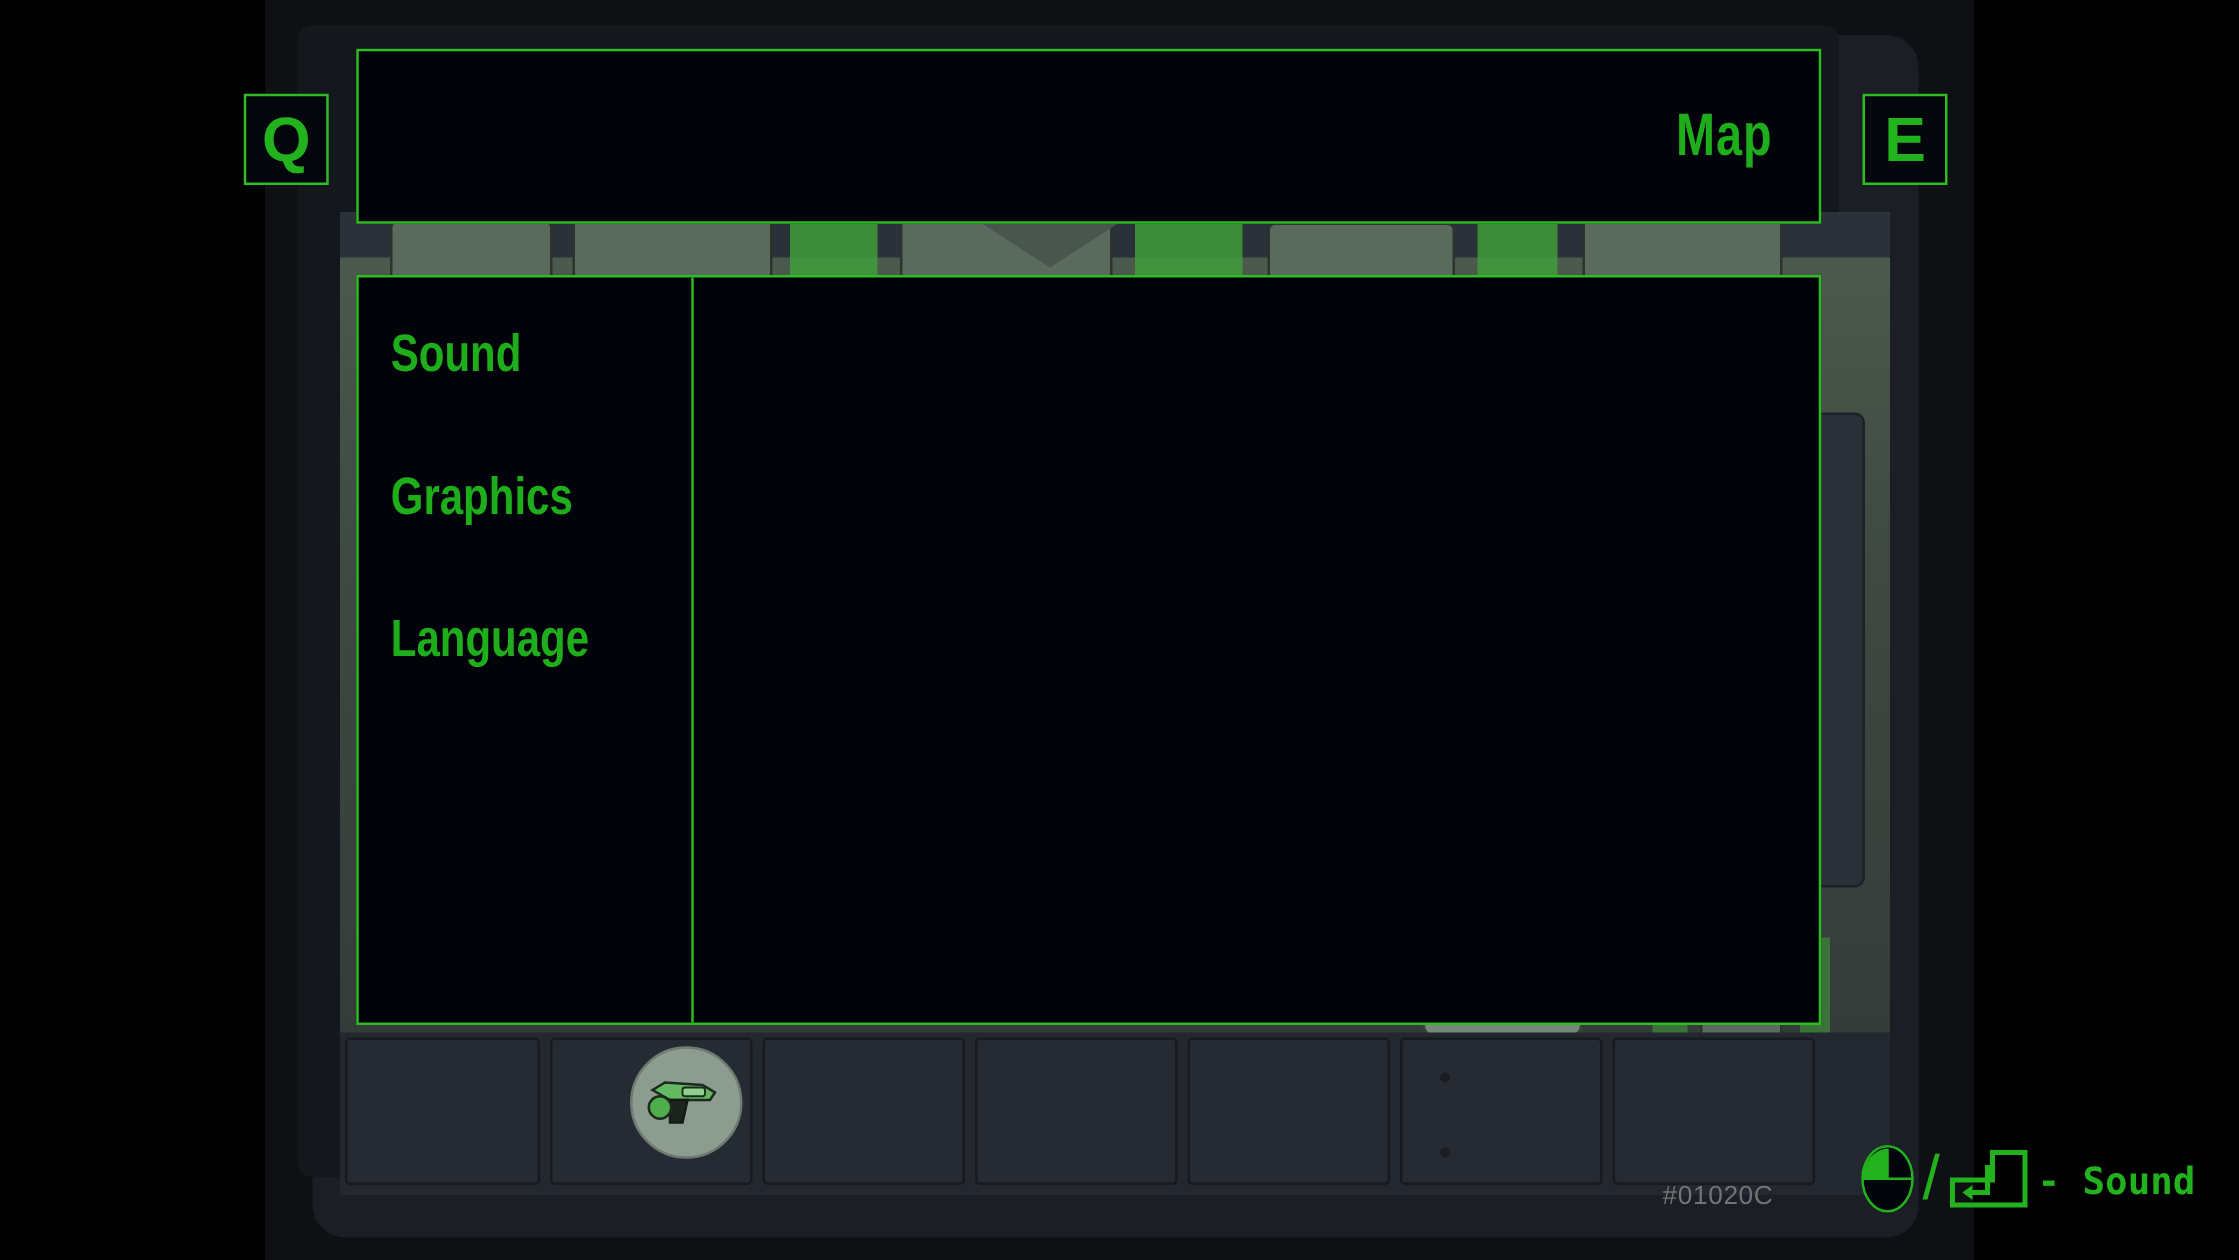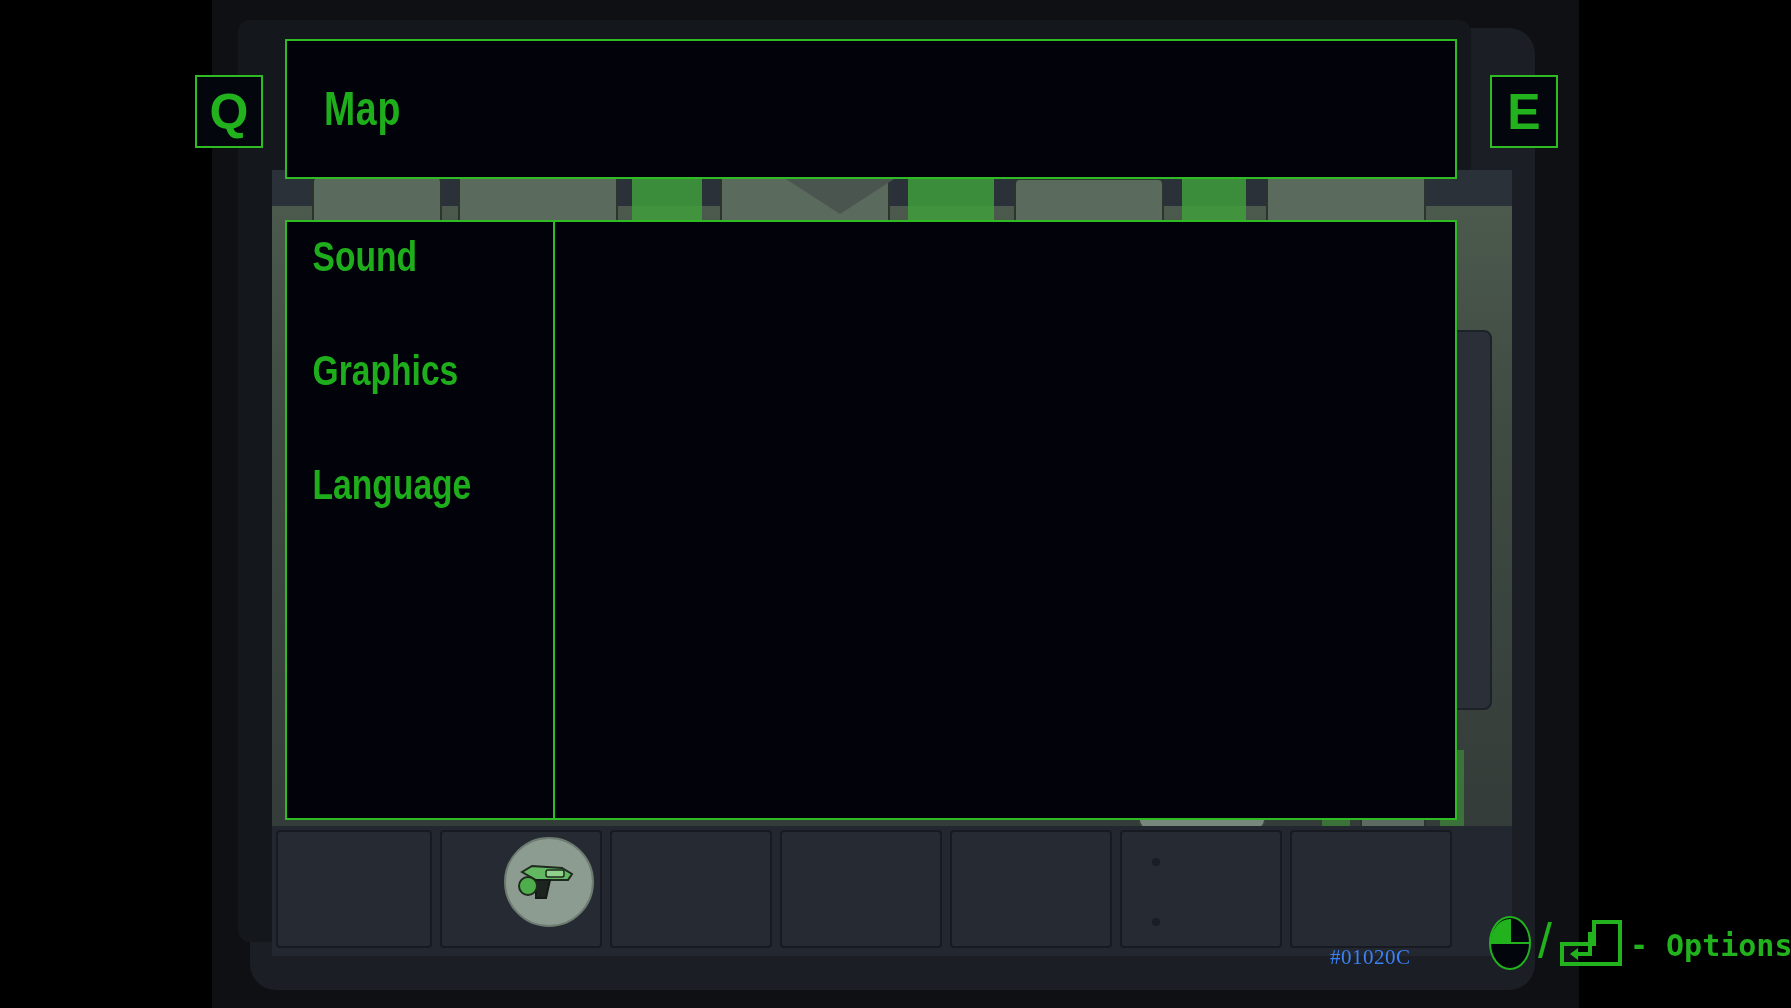--- a/index.html
+++ b/index.html
@@ -161,21 +161,21 @@
     position:absolute;
     left:285px; top:39px;
     width:1172px; height:140px;
     background:#01020a;
     border:2px solid #2fbb24;
     display:flex;
     align-items:center;
   }
   .tab {
     flex:1 1 0;
-    display:flex; align-items:center; justify-content:flex-start;
+    display:flex; align-items:center; justify-content:flex-end;
     height:100%;
     cursor:pointer;
     user-select:none;
   }
   .tab-label {
     font-family:"Liberation Sans", sans-serif;
     font-weight:bold;
     font-size:48px;
     line-height:1;
     color:#1fae1b;
@@ -195,20 +195,21 @@
     position:absolute;
     left:285px; top:220px;
     width:1172px; height:600px;
     background:#01020a;
     border:2px solid #2fbb24;
     display:flex;
   }
   #category-list {
     width:268px;
     border-right:2px solid #2fbb24;
+    padding-top:26px;
   }
   .category-item {
     font-family:"Liberation Sans", sans-serif;
     font-weight:bold;
     font-size:42px;
     line-height:1;
     color:#1fae1b;
     padding:14px 0 14px 32px;
     transform:scaleX(0.8);
     transform-origin:left center;
@@ -218,23 +219,23 @@
     margin-bottom:44px;
   }
   #detail-pane {
     flex:1 1 auto;
   }
 
   
   #version {
     position:absolute;
     left:1330px; top:945px;
-    font-family:Liberation Serif, serif;
+    font-family:Liberation Sans, sans-serif;
     font-size:21px;
-    color:#3b82f6;
+    color:#737373;
     letter-spacing:0.5px;
   }
 
   
   #input-hint {
     position:absolute;
     left:1488px; top:915px;
     display:flex; align-items:center; gap:6px;
   }
   #hint-text {
@@ -351,16 +352,16 @@
     <span class="slash">/</span>
 
     <span>
       <svg width="66" height="50" viewBox="0 0 66 50" aria-hidden="true">
         <path d="M4 26 L4 46 L62 46 L62 4 L36 4 L36 26 Z" fill="none" stroke="#22b21e" stroke-width="4" stroke-linejoin="miter"></path>
         <path d="M14 36 L32 36 L32 14" fill="none" stroke="#22b21e" stroke-width="4"></path>
         <path d="M20 30 L12 36 L20 42 Z" fill="#22b21e"></path>
       </svg>
     </span>
 
-    <span id="hint-text">- Options</span>
+    <span id="hint-text">- Sound</span>
   </div>
 
 </div>
 
 </body></html>

